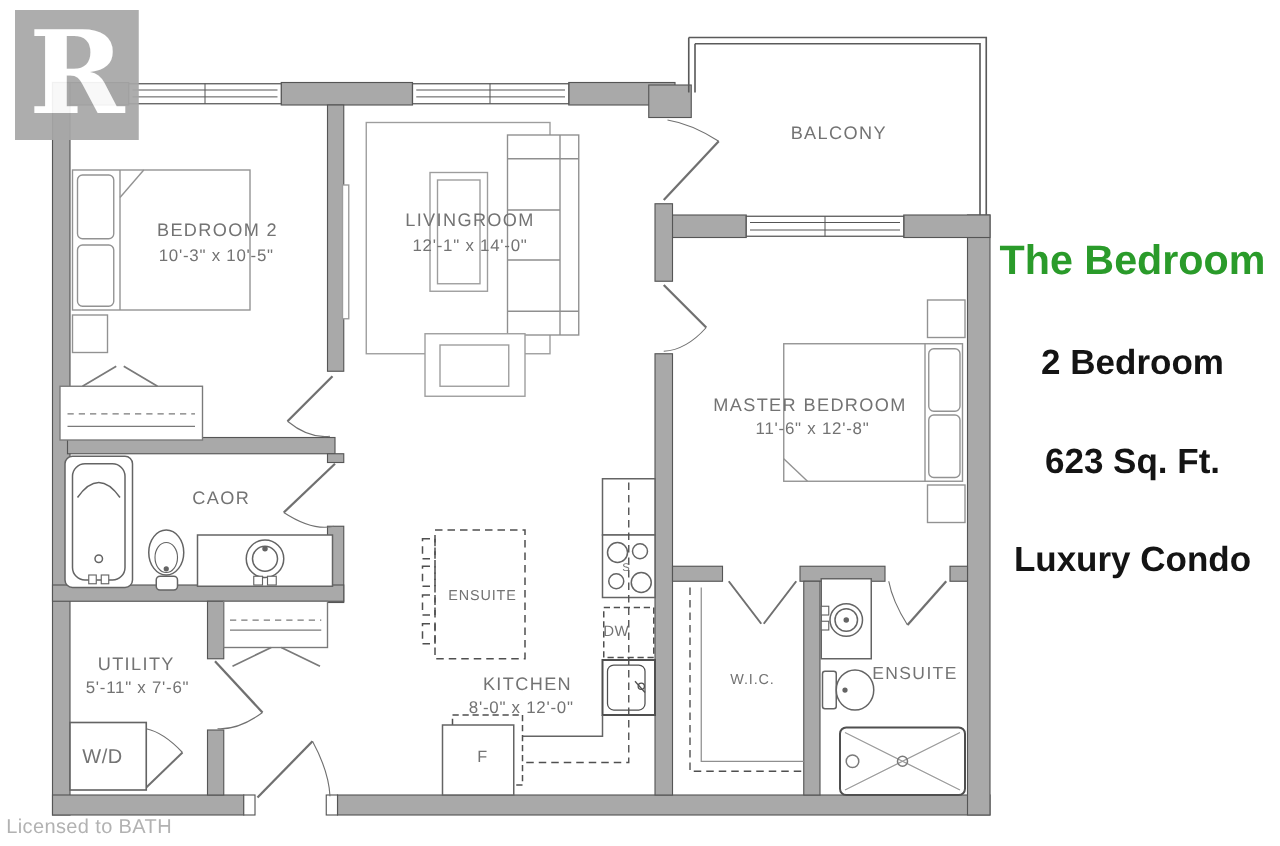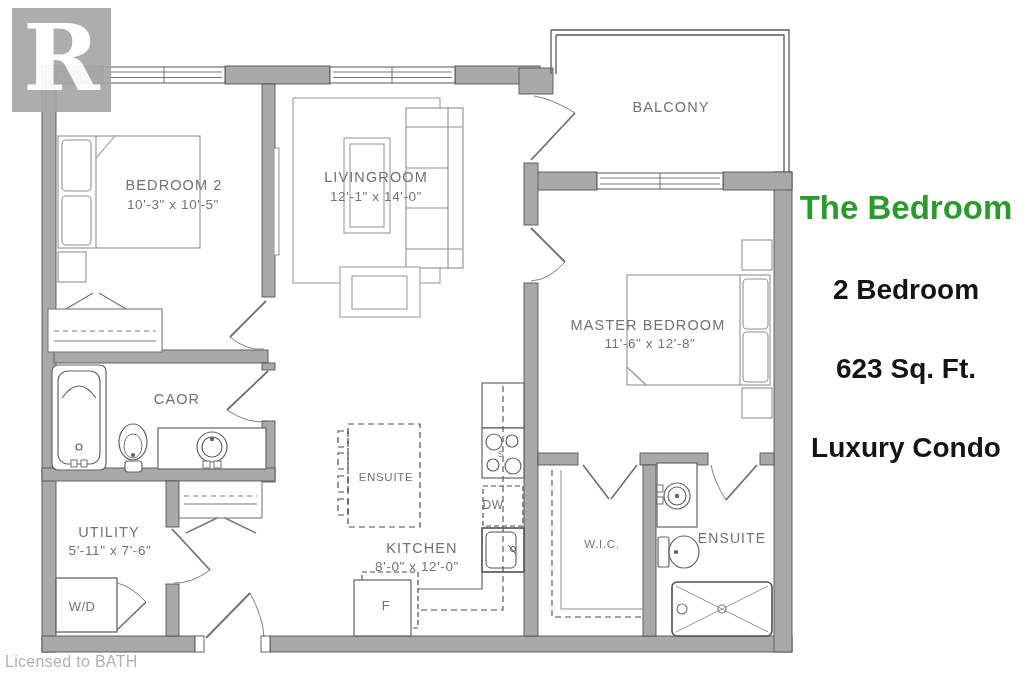--- a/index.html
+++ b/index.html
@@ -4,21 +4,21 @@
 <style>
   html,body{margin:0;padding:0;background:#fff;}
   .canvas{position:relative;width:1024px;height:677px;background:#ffffff;
           font-family:"Liberation Sans",sans-serif;overflow:hidden;}
   svg{position:absolute;left:0;top:0;}
   .lbl{position:absolute;transform:translate(-50%,-50%);white-space:nowrap;
        color:#737373;font-size:14.5px;letter-spacing:1.1px;font-weight:400;}
   .dims{font-size:13.5px;letter-spacing:0.6px;}
   .small{font-size:11.5px;letter-spacing:0.7px;}
   .tiny{font-size:9px;letter-spacing:0.3px;}
-  .appl{font-size:13px;letter-spacing:0.4px;}
+  .appl{font-size:16px;letter-spacing:0.4px;}
   
   .logo-block{position:absolute;left:12px;top:8px;width:99px;height:104px;
       background:#a7a7a7;opacity:0.92;display:flex;align-items:center;justify-content:center;}
   .logo-block .r{font-family:"DejaVu Serif",serif;font-weight:bold;font-size:92px;
       color:#ffffff;line-height:1;transform:translateY(-2px);}
   .logo-text{position:absolute;left:4px;top:110px;width:140px;color:#a6a6a6;
       font-size:24px;font-weight:600;letter-spacing:0.5px;opacity:0.95;}
   .logo-text sup{font-size:11px;}
   
   .titleblock{position:absolute;left:798px;top:188px;width:216px;text-align:center;}

